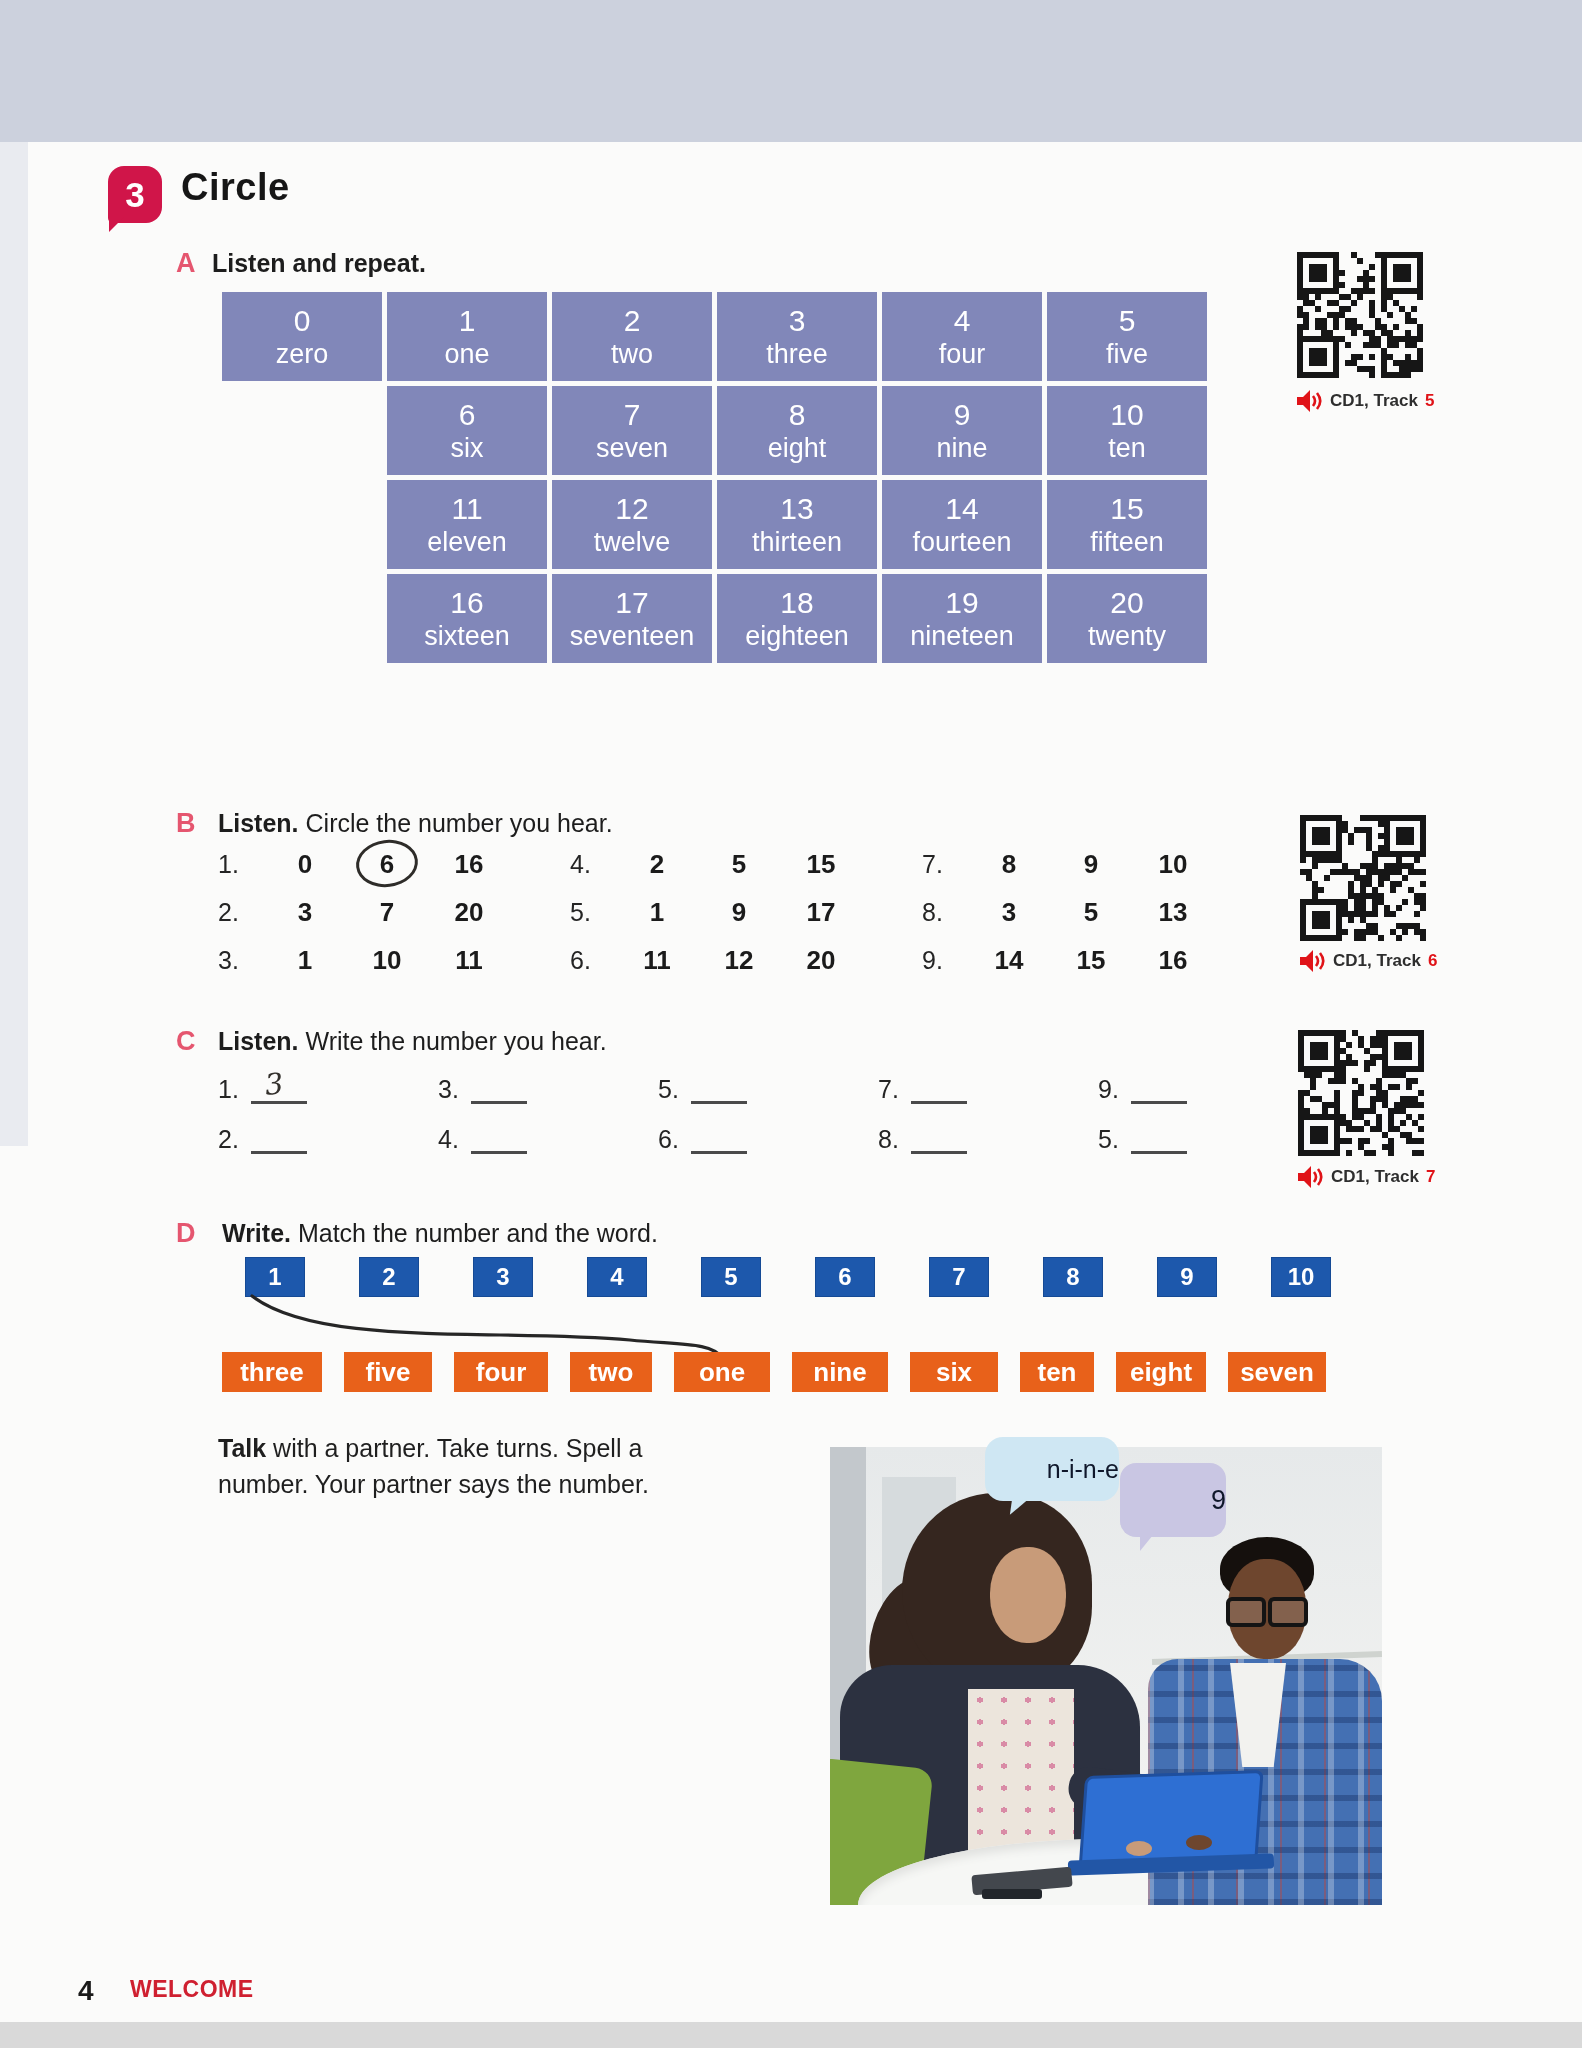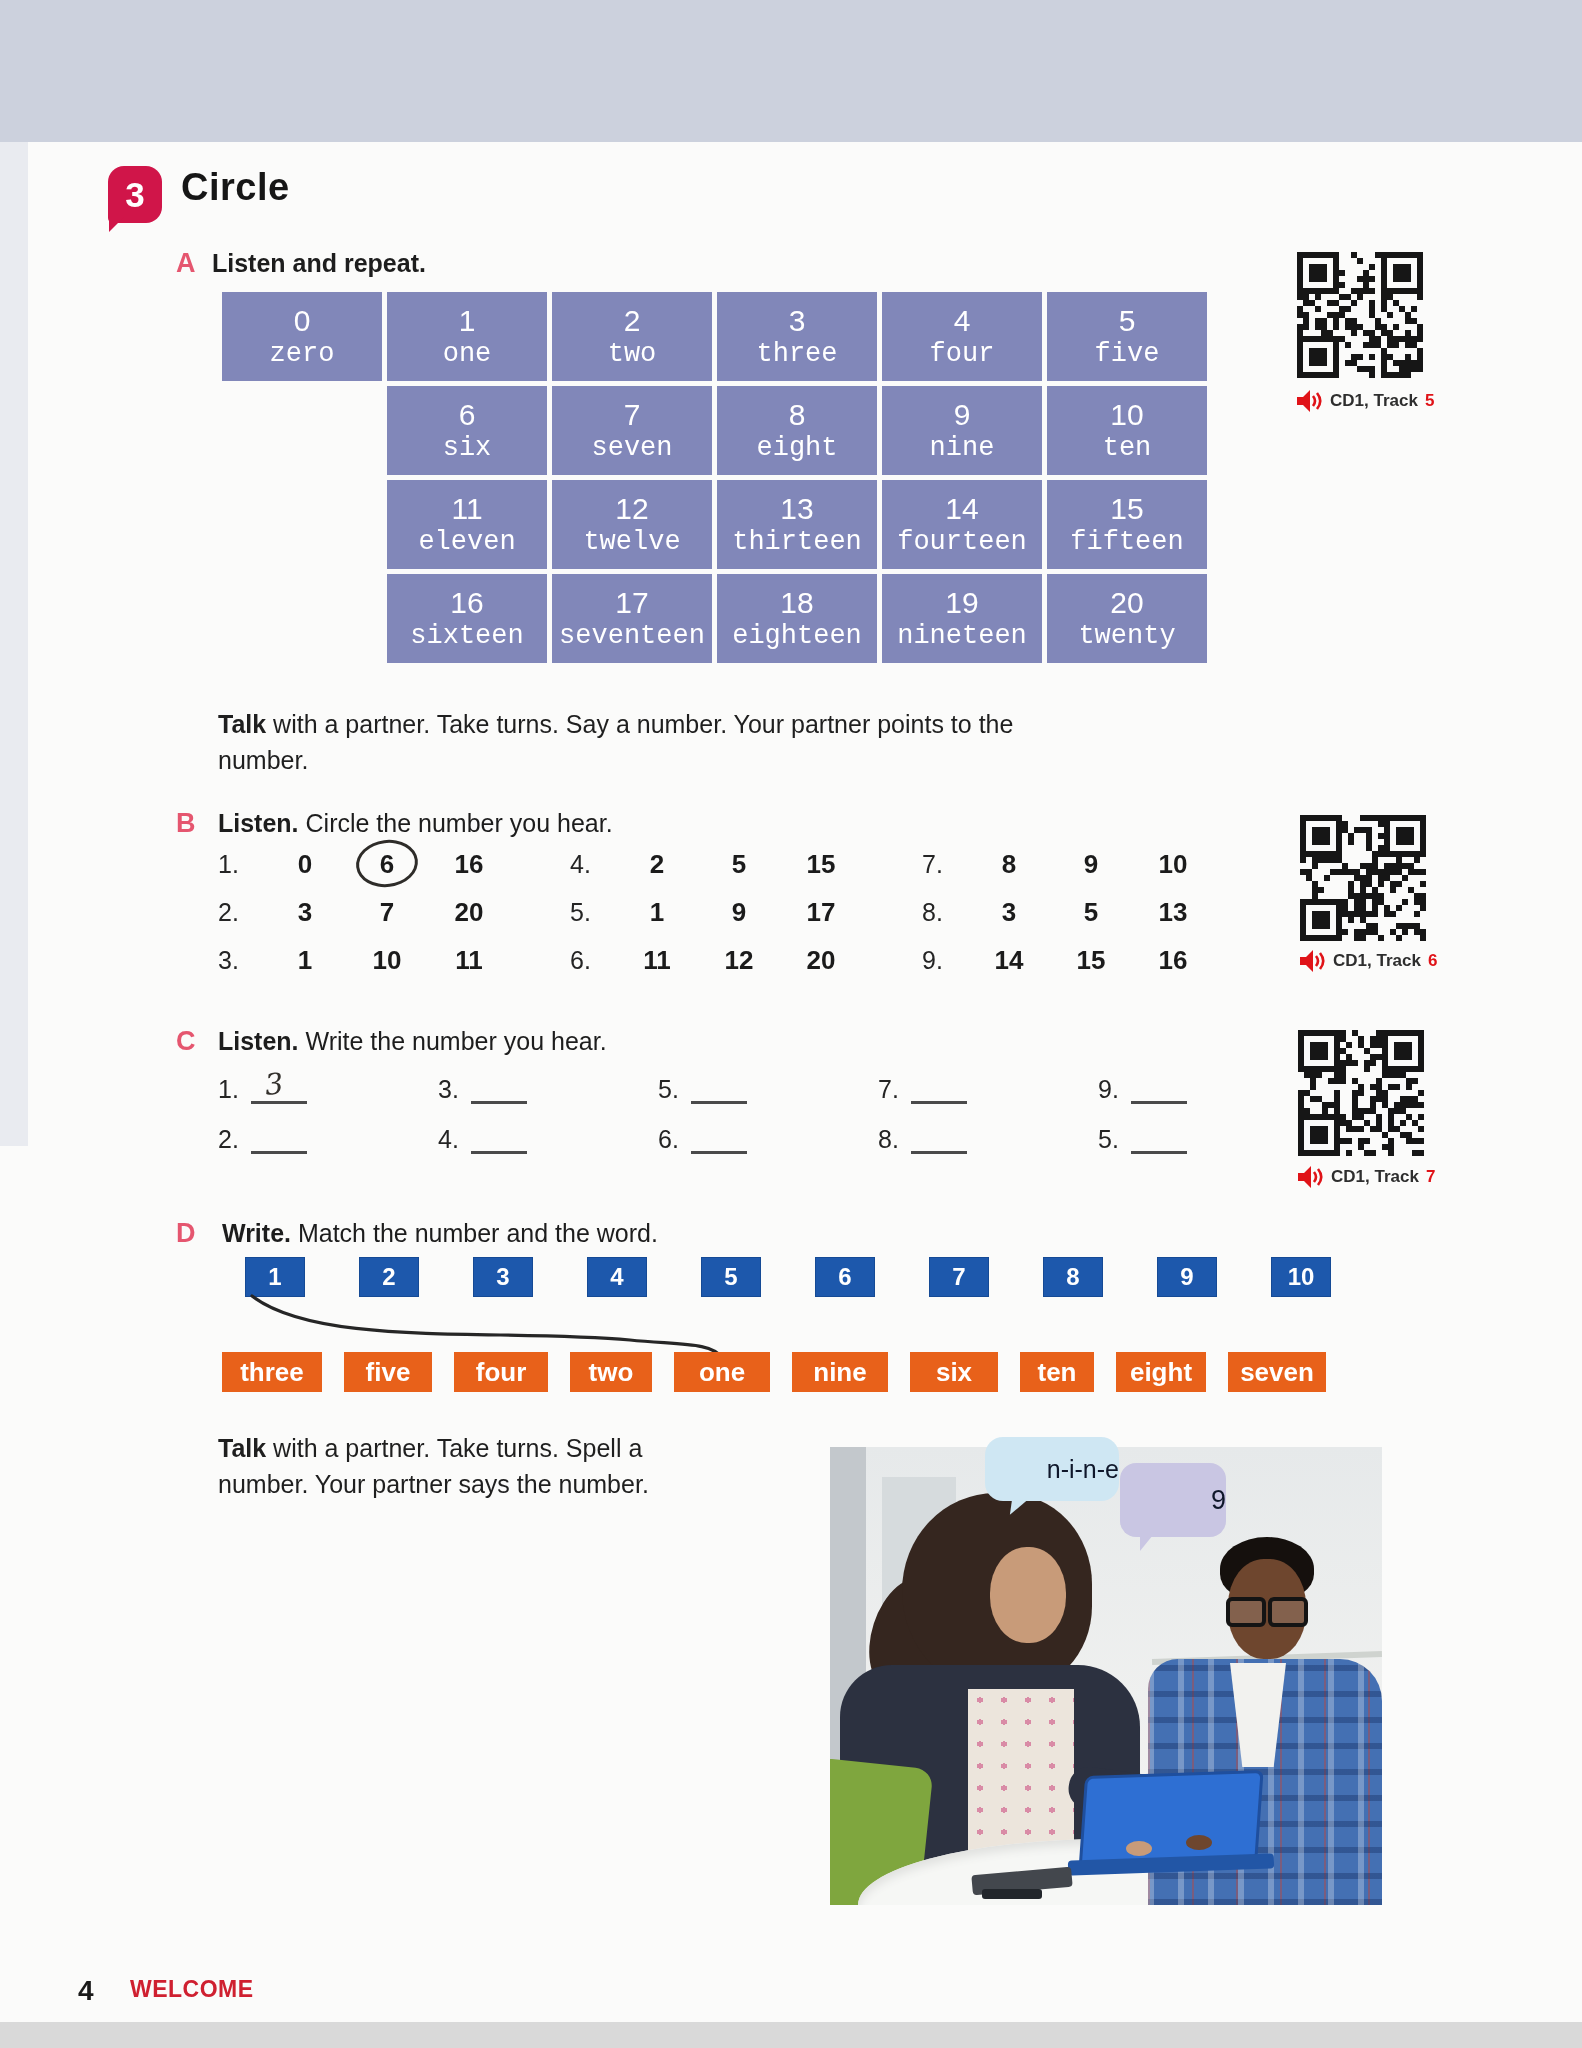--- a/index.html
+++ b/index.html
@@ -19,21 +19,21 @@
 
   .sec-letter{position:absolute;font-size:27px;font-weight:bold;color:#e5566f;}
   .sec-instr{position:absolute;font-size:25px;color:#1d1d1d;}
   .sec-instr b{font-weight:bold;}
 
   
   .ntable{position:absolute;left:222px;top:292px;display:grid;
           grid-template-columns:repeat(6,160px);grid-template-rows:repeat(4,89px);gap:5px;}
   .ncell{background:#8187b9;color:#fff;display:flex;flex-direction:column;align-items:center;justify-content:center;line-height:1.05;}
   .nnum{font-size:30px;}
-  .nword{font-size:27px;margin-top:3px;font-family:Liberation Mono, monospace;}
+  .nword{font-size:27px;margin-top:3px;}
 
   .talk{position:absolute;font-size:25px;line-height:36px;color:#1f1f1f;}
   .talk b{font-weight:bold;}
 
   
   .qr{position:absolute;width:126px;height:126px;}
   .track{position:absolute;display:flex;align-items:center;gap:7px;font-size:17px;font-weight:bold;color:#2e2e2e;}
   .track .tno{color:#e01318;}
   .spk{width:26px;height:22px;}
 
@@ -445,23 +445,20 @@
   <div class="track" style="left:1297px;top:390px;">
     <svg class="spk" viewBox="0 0 26 22">
       <polygon points="0,7 6,7 13,0 13,22 6,15 0,15" fill="#e01318"></polygon>
       <path d="M16 6 q4 5 0 10" stroke="#e01318" stroke-width="2.6" fill="none"></path>
       <path d="M20 3 q6.5 8 0 16" stroke="#e01318" stroke-width="2.6" fill="none"></path>
     </svg>
     <span>CD1, Track</span>
     <span class="tno">5</span>
   </div>
 
-  <div class="talk" style="left:218px;top:706px;width:850px;">
-    <b>Talk</b><span> with a partner. Take turns. Say a number. Your partner points to the number.</span>
-  </div>
 
   <div class="sec-letter" style="left:176px;top:808px;">B</div>
   <div class="sec-instr" style="left:218px;top:809px;">
     <b>Listen.</b><span> Circle the number you hear.</span>
   </div>
   <div class="bgrid">
       <div class="brow">
         <span class="bnum">1.</span>
         <span class="bopt">0</span>
         <span class="bopt circled">6</span>

